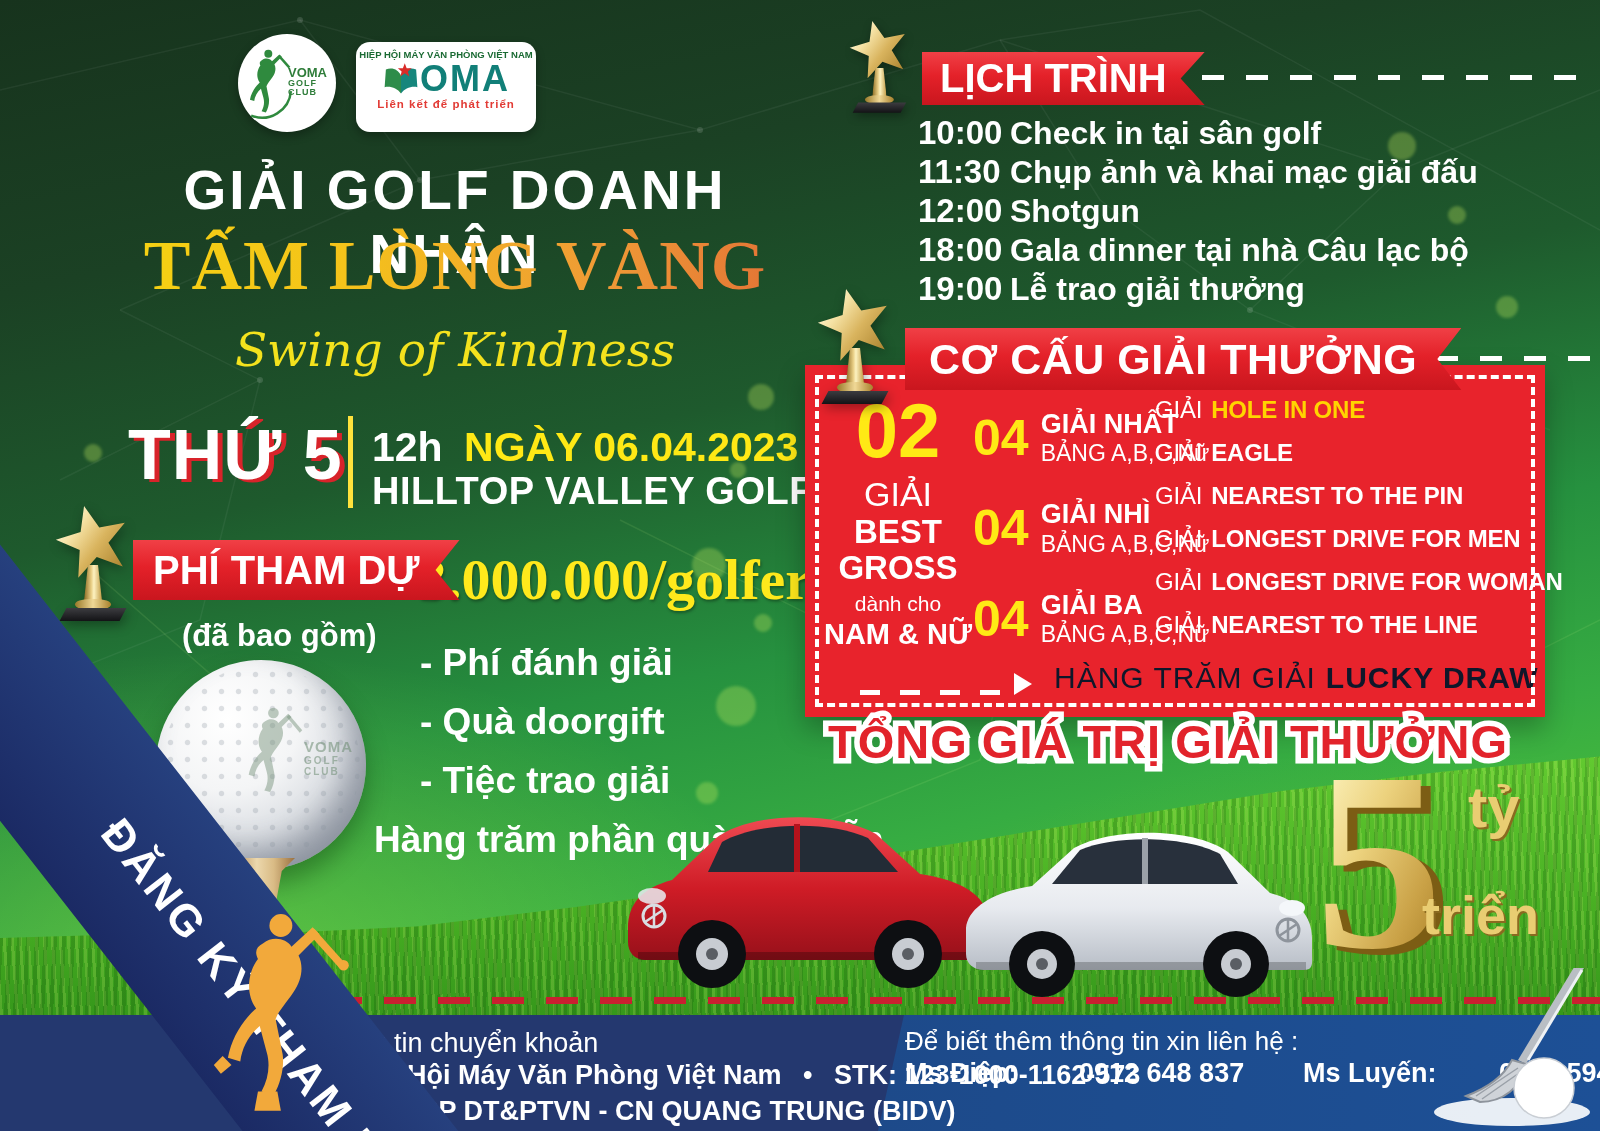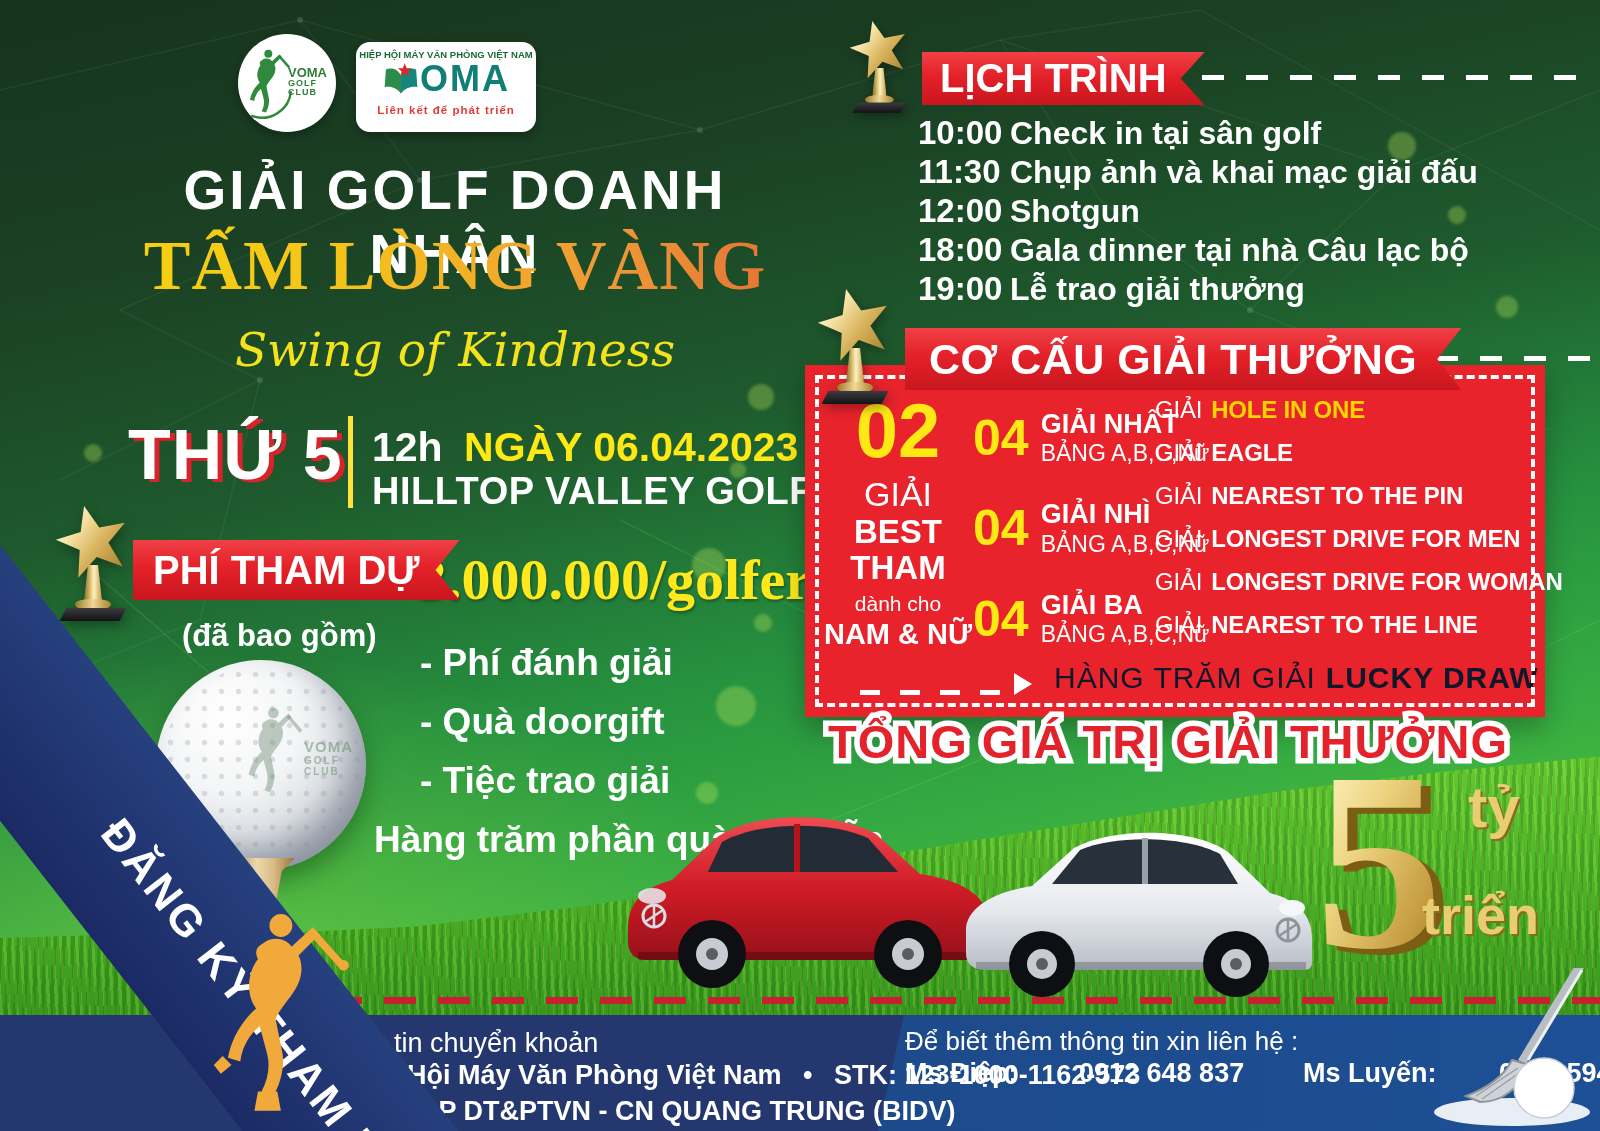--- a/index.html
+++ b/index.html
@@ -164,21 +164,21 @@
   .logo-circle{position:absolute;background:#fff;border-radius:50%;box-shadow:0 4px 10px rgba(0,0,0,.3);z-index:3;}
   .golf-logo{left:238px;top:34px;width:98px;height:98px;}
   .golf-logo-text{position:absolute;left:50px;top:32px;color:#2f7d3a;line-height:1;}
   .glt1{font-size:13px;font-weight:800;}
   .glt2{font-size:9px;font-weight:700;letter-spacing:1px;}
   .voma-logo{position:absolute;left:356px;top:42px;width:180px;height:90px;background:#fff;border-radius:14px;
     box-shadow:0 4px 10px rgba(0,0,0,.3);z-index:3;display:flex;flex-direction:column;align-items:center;padding-top:7px;}
   .voma-assoc{font-size:9.5px;font-weight:800;color:#1a6a33;white-space:nowrap;}
   .voma-row{display:flex;align-items:center;margin-top:1px;}
   .voma-oma{font-size:36px;font-weight:800;color:#117f78;letter-spacing:2px;line-height:1;}
-  .voma-slogan{font-size:11.5px;font-weight:800;color:#e23c36;margin-top:7px;letter-spacing:1px;}
+  .voma-slogan{font-size:11.5px;font-weight:800;color:#e23c36;margin-top:1px;letter-spacing:1px;}
   .asvho-logo{left:558px;top:38px;width:92px;height:92px;}
   .asvho-label{position:absolute;left:0;right:0;bottom:9px;text-align:center;font-size:11px;font-weight:800;color:#d8232a;}
 </style>
 </head>
 <body>
 
 <div class="stage">
 
   <svg class="mesh" width="1600" height="1131" viewBox="0 0 1600 1131">
     <g stroke="rgba(255,255,255,0.055)" stroke-width="1.5" fill="none">
@@ -434,21 +434,21 @@
       <span class="time">19:00</span>
       <span class="act">Lễ trao giải thưởng</span>
     </div>
   </div>
 
   <div class="prize-box">
     <div class="bg-col">
       <div class="bg-count">02</div>
       <div class="bg-l1">GIẢI</div>
       <div class="bg-l2">BEST</div>
-      <div class="bg-l3">THAM</div>
+      <div class="bg-l3">GROSS</div>
       <div class="bg-l4">dành cho</div>
       <div class="bg-l5">NAM &amp; NỮ</div>
     </div>
     <div class="ranked-col">
       <div class="ranked-row">
         <span class="ranked-count">04</span>
         <span>
             <div class="ranked-title">GIẢI NHẤT</div>
               <div class="ranked-sub">BẢNG A,B,C,Nữ</div>
           </span>

